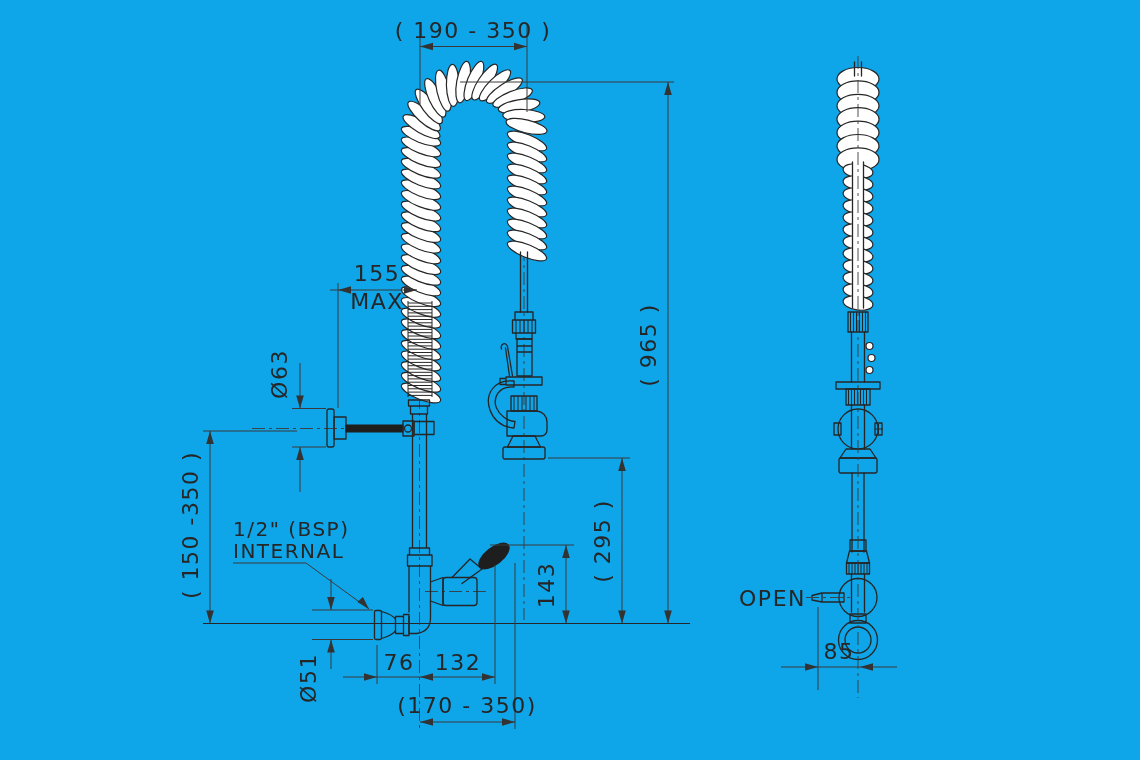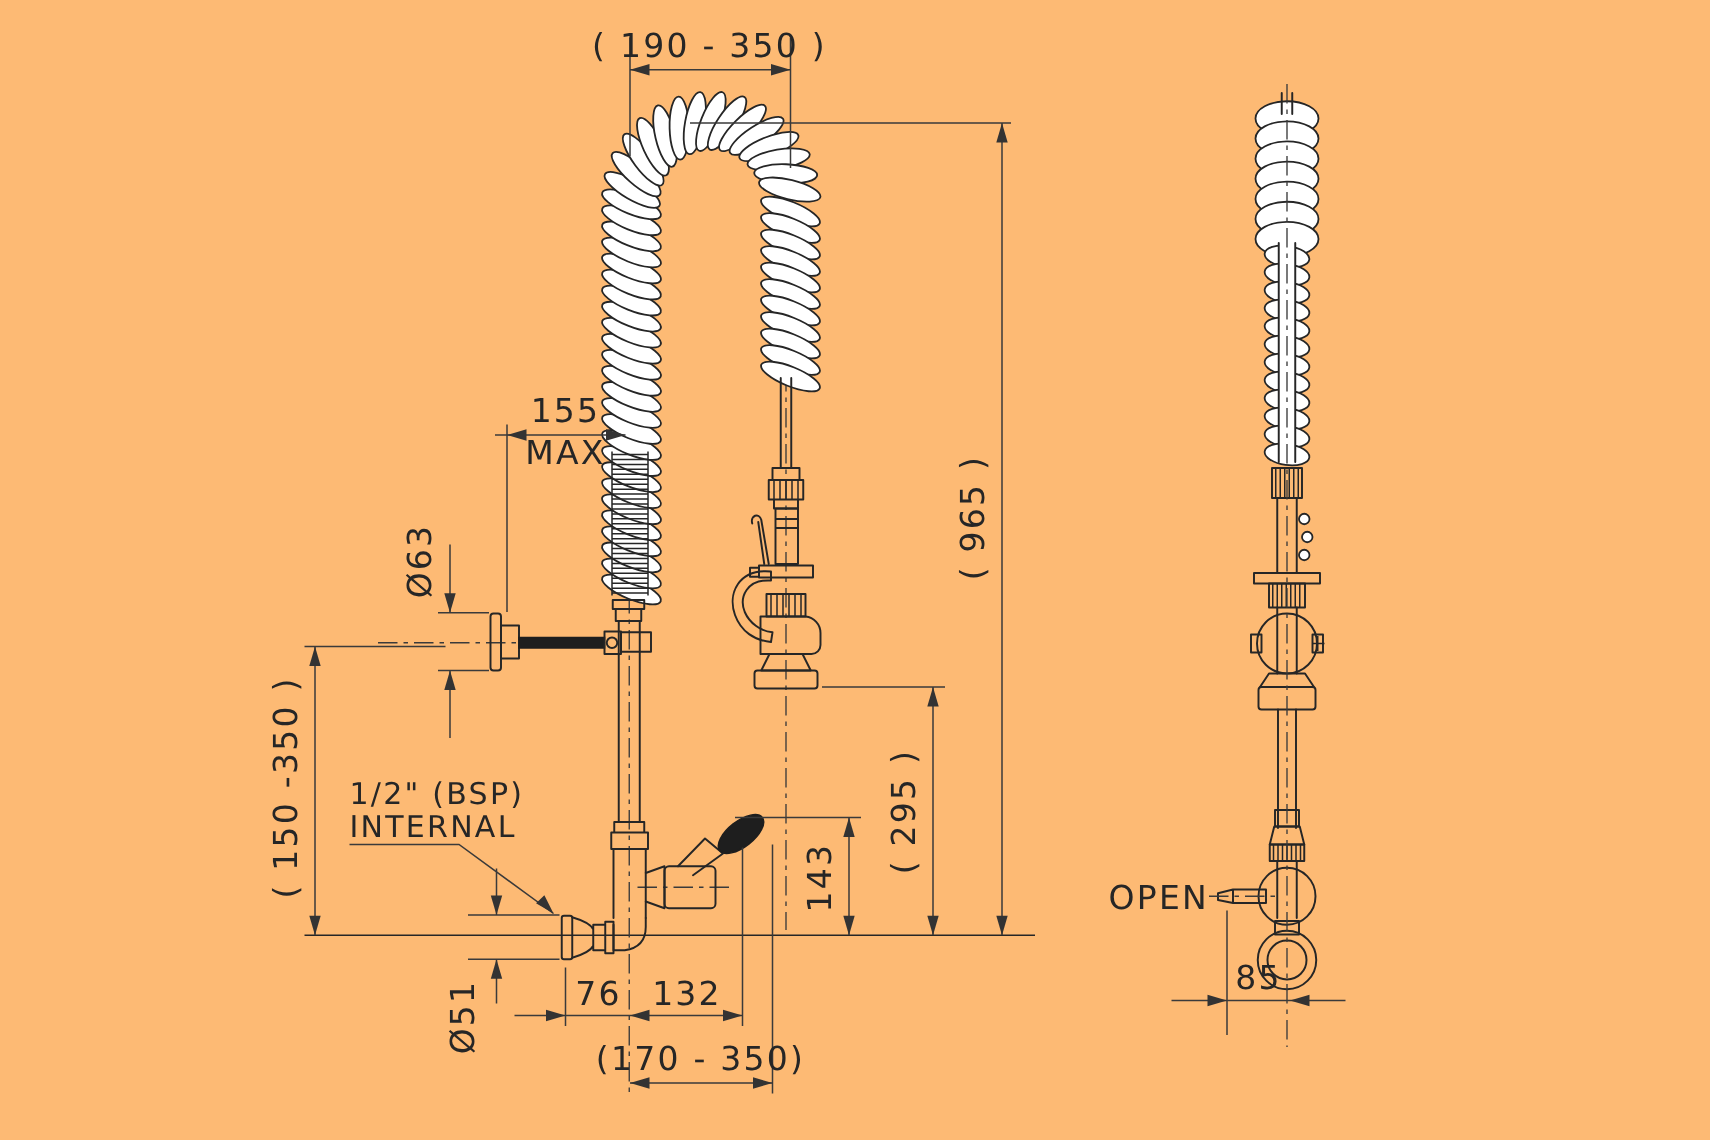--- a/index.html
+++ b/index.html
@@ -1,16 +1,16 @@
 <!DOCTYPE html>
 <html><head>
 <meta charset="utf-8">
 <style>
   html,body{margin:0;padding:0;background:#fff;}
-  .stage{width:1140px;height:760px;background:#fdba74;position:relative;overflow:hidden;}
+  .stage{width:1140px;height:760px;background:#0ea5e9;position:relative;overflow:hidden;}
   .ln{fill:none;stroke:#262626;stroke-width:1.3;stroke-linecap:round;stroke-linejoin:round;}
   .th{fill:none;stroke:#262626;stroke-width:1;}
   .dim{fill:none;stroke:#3a3a3a;stroke-width:1;}
   .cl{fill:none;stroke:#3a3a3a;stroke-width:.9;stroke-dasharray:13 4 3 4;}
   .loop{fill:#fff;stroke:#262626;stroke-width:1.2;}
   .dark{fill:#1e1e1e;stroke:#1e1e1e;}
   text{fill:#262626;font-family:"DejaVu Sans","Liberation Sans",sans-serif;}
   .t23{font-size:22px;letter-spacing:1.5px;}
   .t20{font-size:20px;letter-spacing:1.5px;}
 </style>

